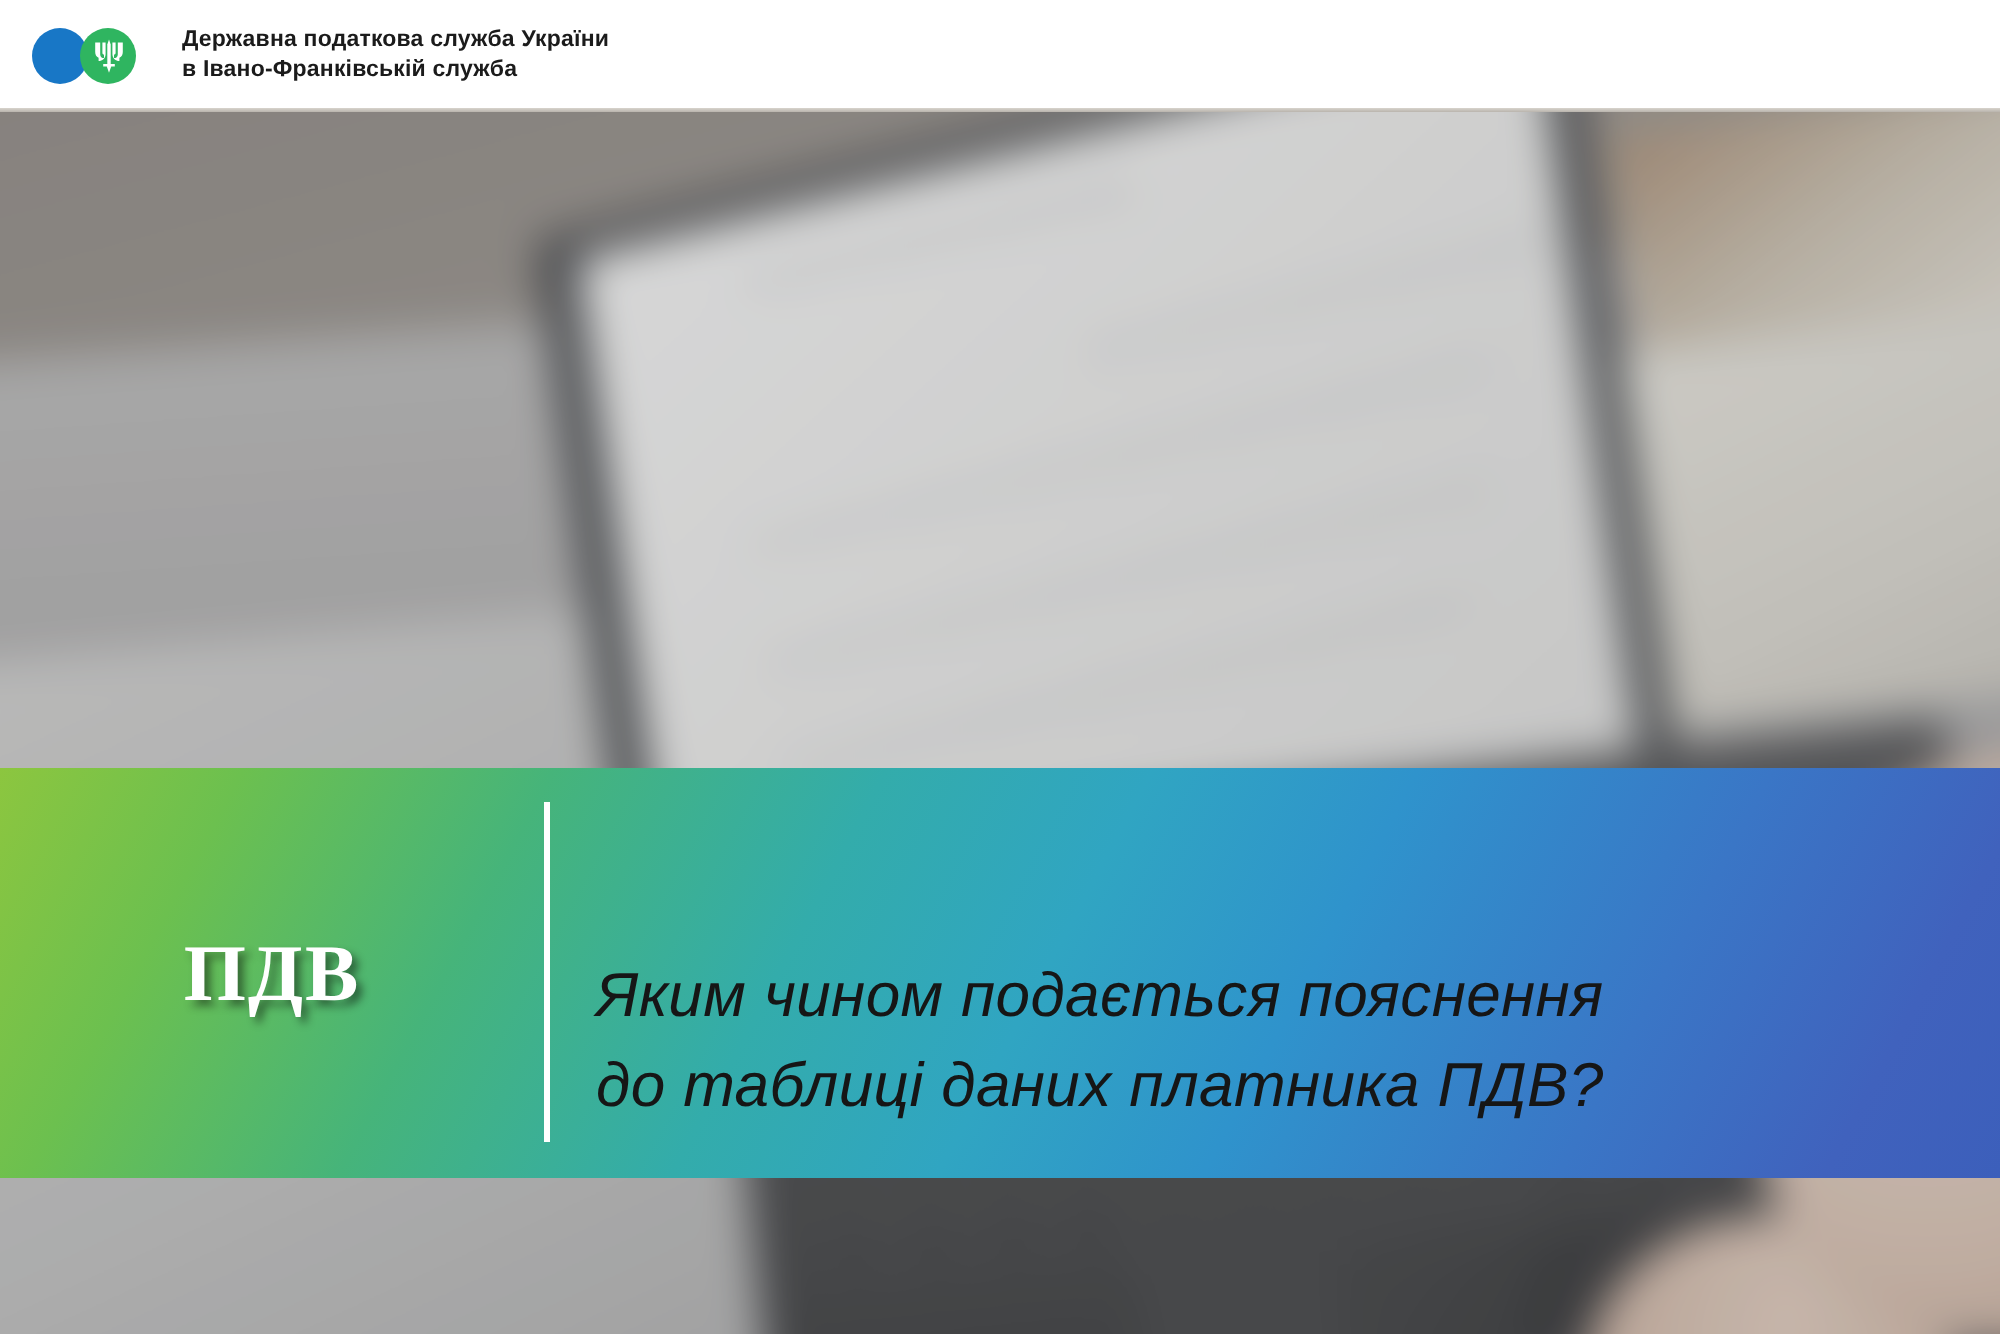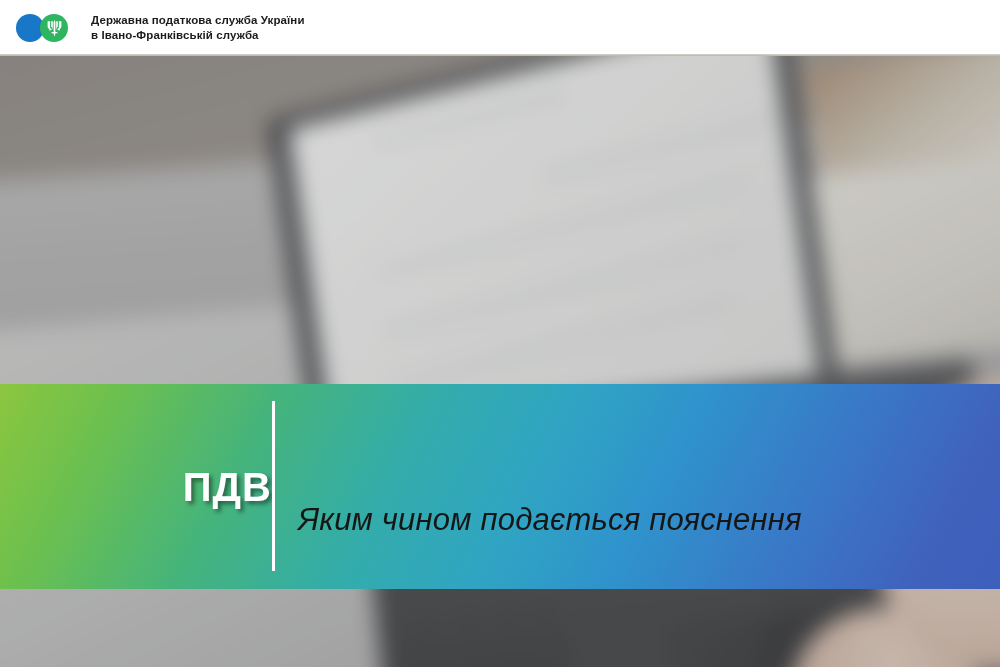--- a/index.html
+++ b/index.html
@@ -267,21 +267,22 @@
     height: 100%;
   }
   .banner-tag {
     position: absolute;
     left: 0;
     top: 0;
     width: 272px;
     height: 205px;
     display: flex;
     align-items: center;
-    justify-content: flex-end;
+    justify-content: center;
+    font-family: Liberation Serif, serif;
   }
   .banner-tag-text {
     font-size: 40px;
     font-weight: bold;
     color: #ffffff;
     letter-spacing: 1px;
     text-shadow: 3px 3px 4px rgba(0,0,0,0.45);
     line-height: 1;
   }
   .banner-divider {
@@ -365,17 +366,18 @@
   </div>
 
   <div class="banner">
     <div class="banner-inner">
       <div class="banner-tag">
         <span class="banner-tag-text">ПДВ</span>
       </div>
       <div class="banner-divider"></div>
       <div class="banner-question">
         <div class="banner-question-line">Яким чином подається пояснення</div>
+        <div class="banner-question-line">до таблиці даних платника ПДВ?</div>
       </div>
     </div>
   </div>
 
 </div>
 
 </body></html>

